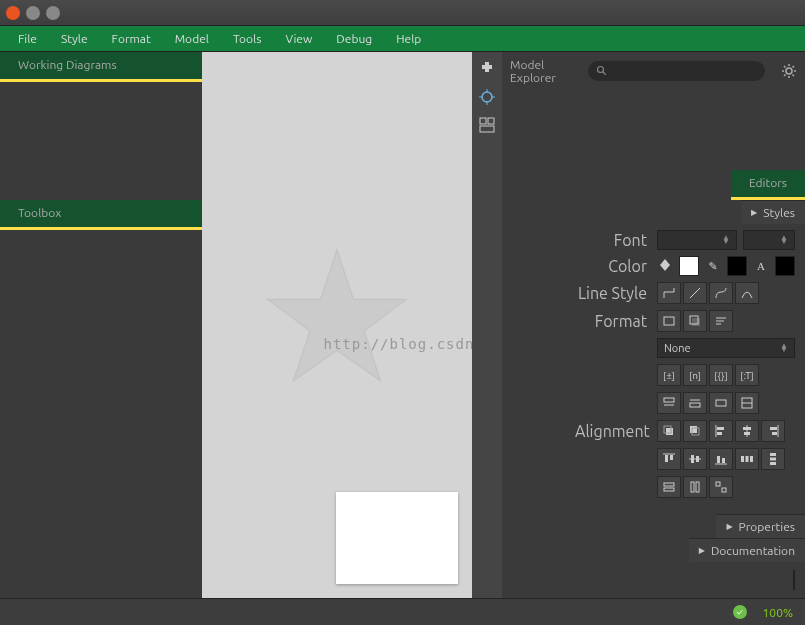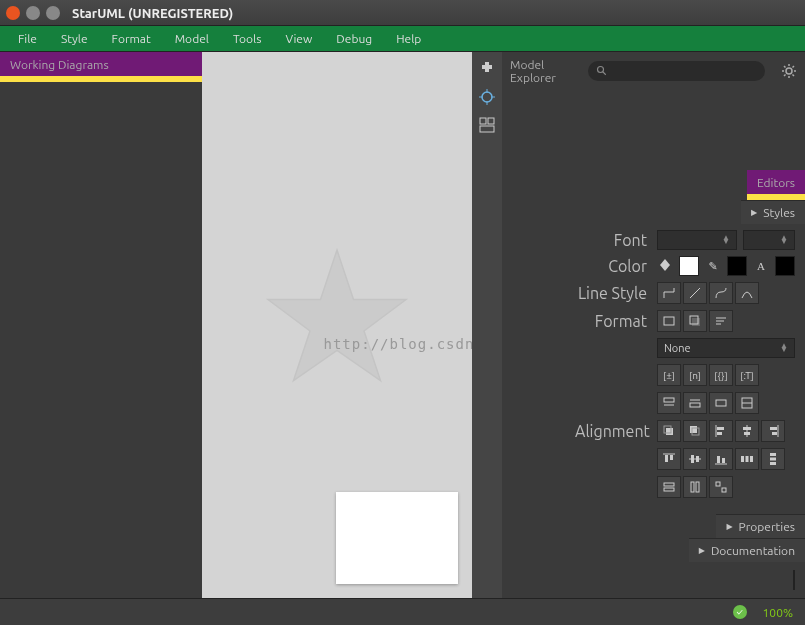--- a/index.html
+++ b/index.html
@@ -12,21 +12,21 @@
 .wb-min { background: #888; }
 .wb-max { background: #888; }
 .title-text { color: #eee; font-weight: bold; font-size: 13px; }
 
 .menubar { height: 26px; background: #15803d; display: flex; align-items: center; padding: 0 6px; border-bottom: 1px solid #222; }
 .menu-item { padding: 4px 12px; color: #ddd; cursor: pointer; }
 
 .main { display: flex; height: 546px; }
 
 .left-col { width: 202px; display: flex; flex-direction: column; }
-.panel-header { height: 30px; padding: 6px 10px; color: #aaa; background: #701a75; border-bottom: 6px solid #fde047; }
+.panel-header { height: 30px; padding: 6px 18px; color: #aaa; background: #14532d; border-bottom: 3px solid #fde047; }
 .left-top { height: 148px; }
 .left-bottom { flex: 1; }
 
 .center-col { flex: 1; display: flex; position: relative; }
 .canvas-area { flex: 1; background: #d4d4d4; position: relative; overflow: hidden; }
 .star { position: absolute; top: 50%; left: 50%; transform: translate(-50%, -55%); opacity: 0.35; }
 .watermark { position: absolute; top: 52%; left: 45%; color: #999; font-family: monospace; font-size: 14px; letter-spacing: 1px; }
 .white-box { position: absolute; bottom: 14px; right: 14px; width: 122px; height: 92px; background: #fff; box-shadow: 0 1px 3px rgba(0,0,0,0.3); }
 
 .tool-strip { width: 30px; background: #454545; display: flex; flex-direction: column; align-items: center; padding-top: 8px; gap: 10px; }
@@ -65,39 +65,41 @@
 </style>
 </head>
 <body>
 
 <div class="titlebar">
   <div class="win-btns">
     <div class="win-btn wb-close"></div>
     <div class="win-btn wb-min"></div>
     <div class="win-btn wb-max"></div>
   </div>
-  <div class="title-text">StarUML (UNREGISTERED)</div>
 </div>
 
 <div class="menubar">
   <div class="menu-item">File</div>
   <div class="menu-item">Style</div>
   <div class="menu-item">Format</div>
   <div class="menu-item">Model</div>
   <div class="menu-item">Tools</div>
   <div class="menu-item">View</div>
   <div class="menu-item">Debug</div>
   <div class="menu-item">Help</div>
 </div>
 
 <div class="main">
 
   <div class="left-col">
     <div class="left-top">
       <div class="panel-header">Working Diagrams</div>
+    </div>
+    <div class="left-bottom">
+      <div class="panel-header">Toolbox</div>
     </div>
   </div>
 
   <div class="center-col">
     <div class="canvas-area">
       <svg class="star" width="150" height="150" viewBox="0 0 100 100">
         <polygon points="50,5 61,38 96,38 68,59 79,92 50,72 21,92 32,59 4,38 39,38" fill="#bcbcbc" stroke="#a8a8a8" stroke-width="1"></polygon>
       </svg>
       <div class="watermark">http://blog.csdn.net/</div>
       <div class="white-box"></div>

